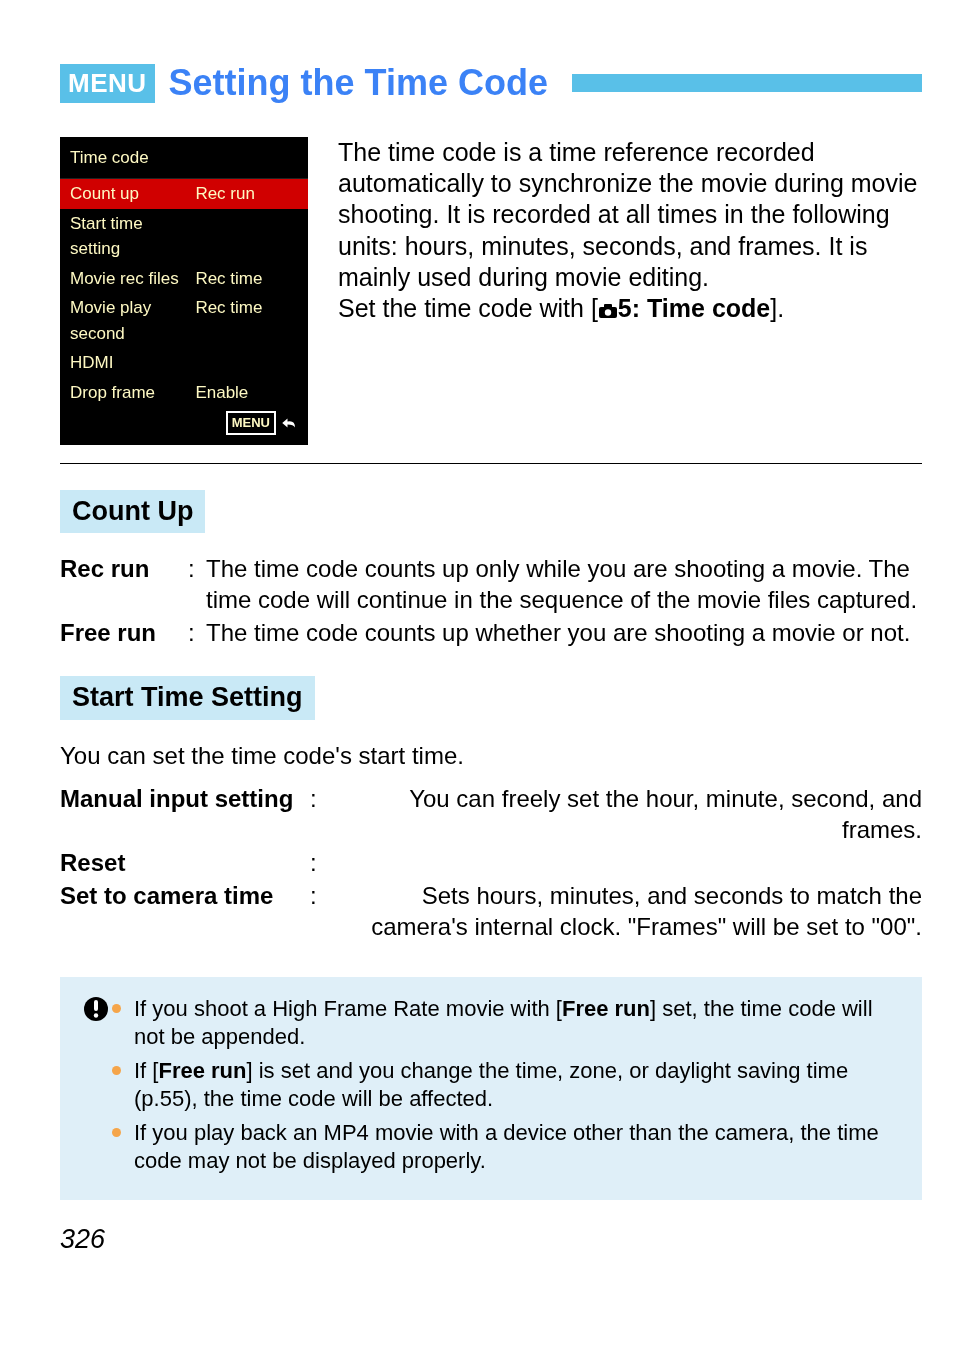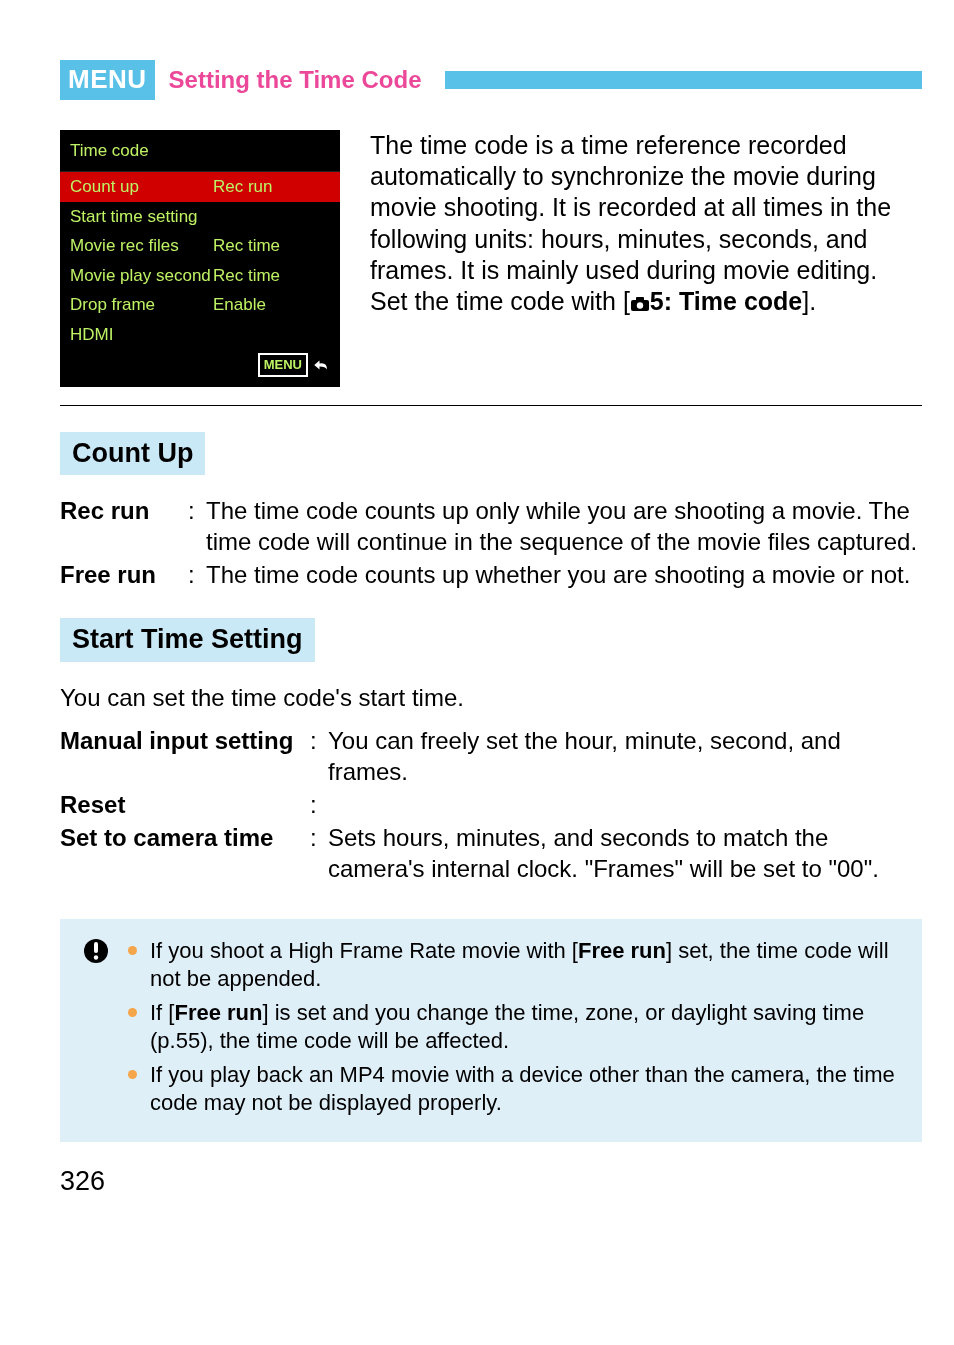--- a/index.html
+++ b/index.html
@@ -23,42 +23,42 @@
   }
   .menu-badge {
     background: #59c0e8;
     color: #fff;
     font-weight: bold;
     font-size: 26px;
     padding: 3px 8px 3px 8px;
     letter-spacing: 0.5px;
   }
   .title-text {
-    font-size: 24px;
-    font-weight: bold;
-    color: #ec4899;
+    font-size: 36px;
+    font-weight: bold;
+    color: #3b82f6;
   }
   .title-bar {
     height: 18px;
     background: #59c0e8;
     flex: 1;
     margin-left: 10px;
   }
   .intro-wrap {
     display: flex;
     gap: 30px;
     margin-top: 30px;
     border-bottom: 1px solid #000;
     padding-bottom: 18px;
   }
   
   .cam {
-    width: 280px;
+    width: 248px;
     background: #000;
-    color: #bef264;
+    color: #fef9c3;
     font-size: 17px;
     line-height: 1.5;
   }
   .cam-title {
     padding: 8px 10px;
     border-bottom: 1px solid #222;
   }
   .cam-row {
     display: flex;
     padding: 2px 10px;
@@ -119,28 +119,27 @@
   .sts-intro { margin-bottom: 12px; }
   .def-row2 {
     display: flex;
     margin-bottom: 2px;
   }
   .def-row2 .term {
     font-weight: bold;
     flex: 0 0 250px;
   }
   .def-row2 .colon { width: 18px; }
-  .def-row2 .desc { flex: 1; }
+  .def-row2 .desc { flex: 1; text-align: right; }
   .note-box {
     background: #dfeff8;
     margin-top: 34px;
     padding: 18px 22px 18px 22px;
     font-size: 22px;
     display: flex;
-    gap: 16px;
   }
   .note-box .warn-icon {
     flex: 0 0 30px;
   }
   .note-box ul {
     list-style: none;
     flex: 1;
   }
   .note-box li {
     position: relative;
@@ -154,20 +153,21 @@
     left: 0;
     top: 9px;
     width: 9px;
     height: 9px;
     background: #f5a54a;
     border-radius: 50%;
   }
   .page-num {
     font-size: 27px;
     margin-top: 22px;
+    font-style: italic;
   }
   b, .bold { font-weight: bold; }
 </style>
 </head>
 <body>
 
 <div class="page">
 
   
   <div class="title-row">
@@ -191,26 +191,26 @@
           </div>
           <div class="cam-row">
             <span class="l">Movie rec files</span>
             <span class="r">Rec time</span>
           </div>
           <div class="cam-row">
             <span class="l">Movie play second</span>
             <span class="r">Rec time</span>
           </div>
           <div class="cam-row">
+            <span class="l">HDMI</span>
+            <span class="r"></span>
+          </div>
+          <div class="cam-row">
             <span class="l">Drop frame</span>
             <span class="r">Enable</span>
-          </div>
-          <div class="cam-row">
-            <span class="l">HDMI</span>
-            <span class="r"></span>
           </div>
         </div>
       <div class="cam-footer">
         <span class="box">MENU</span>
         <svg viewBox="0 0 24 16">
             <path d="M10 2 L3 8 L10 14 L10 10 Q18 10 20 14 Q20 4 10 6 Z" fill="#fff"></path>
           </svg>
       </div>
     </div>
     <div class="intro-text">

